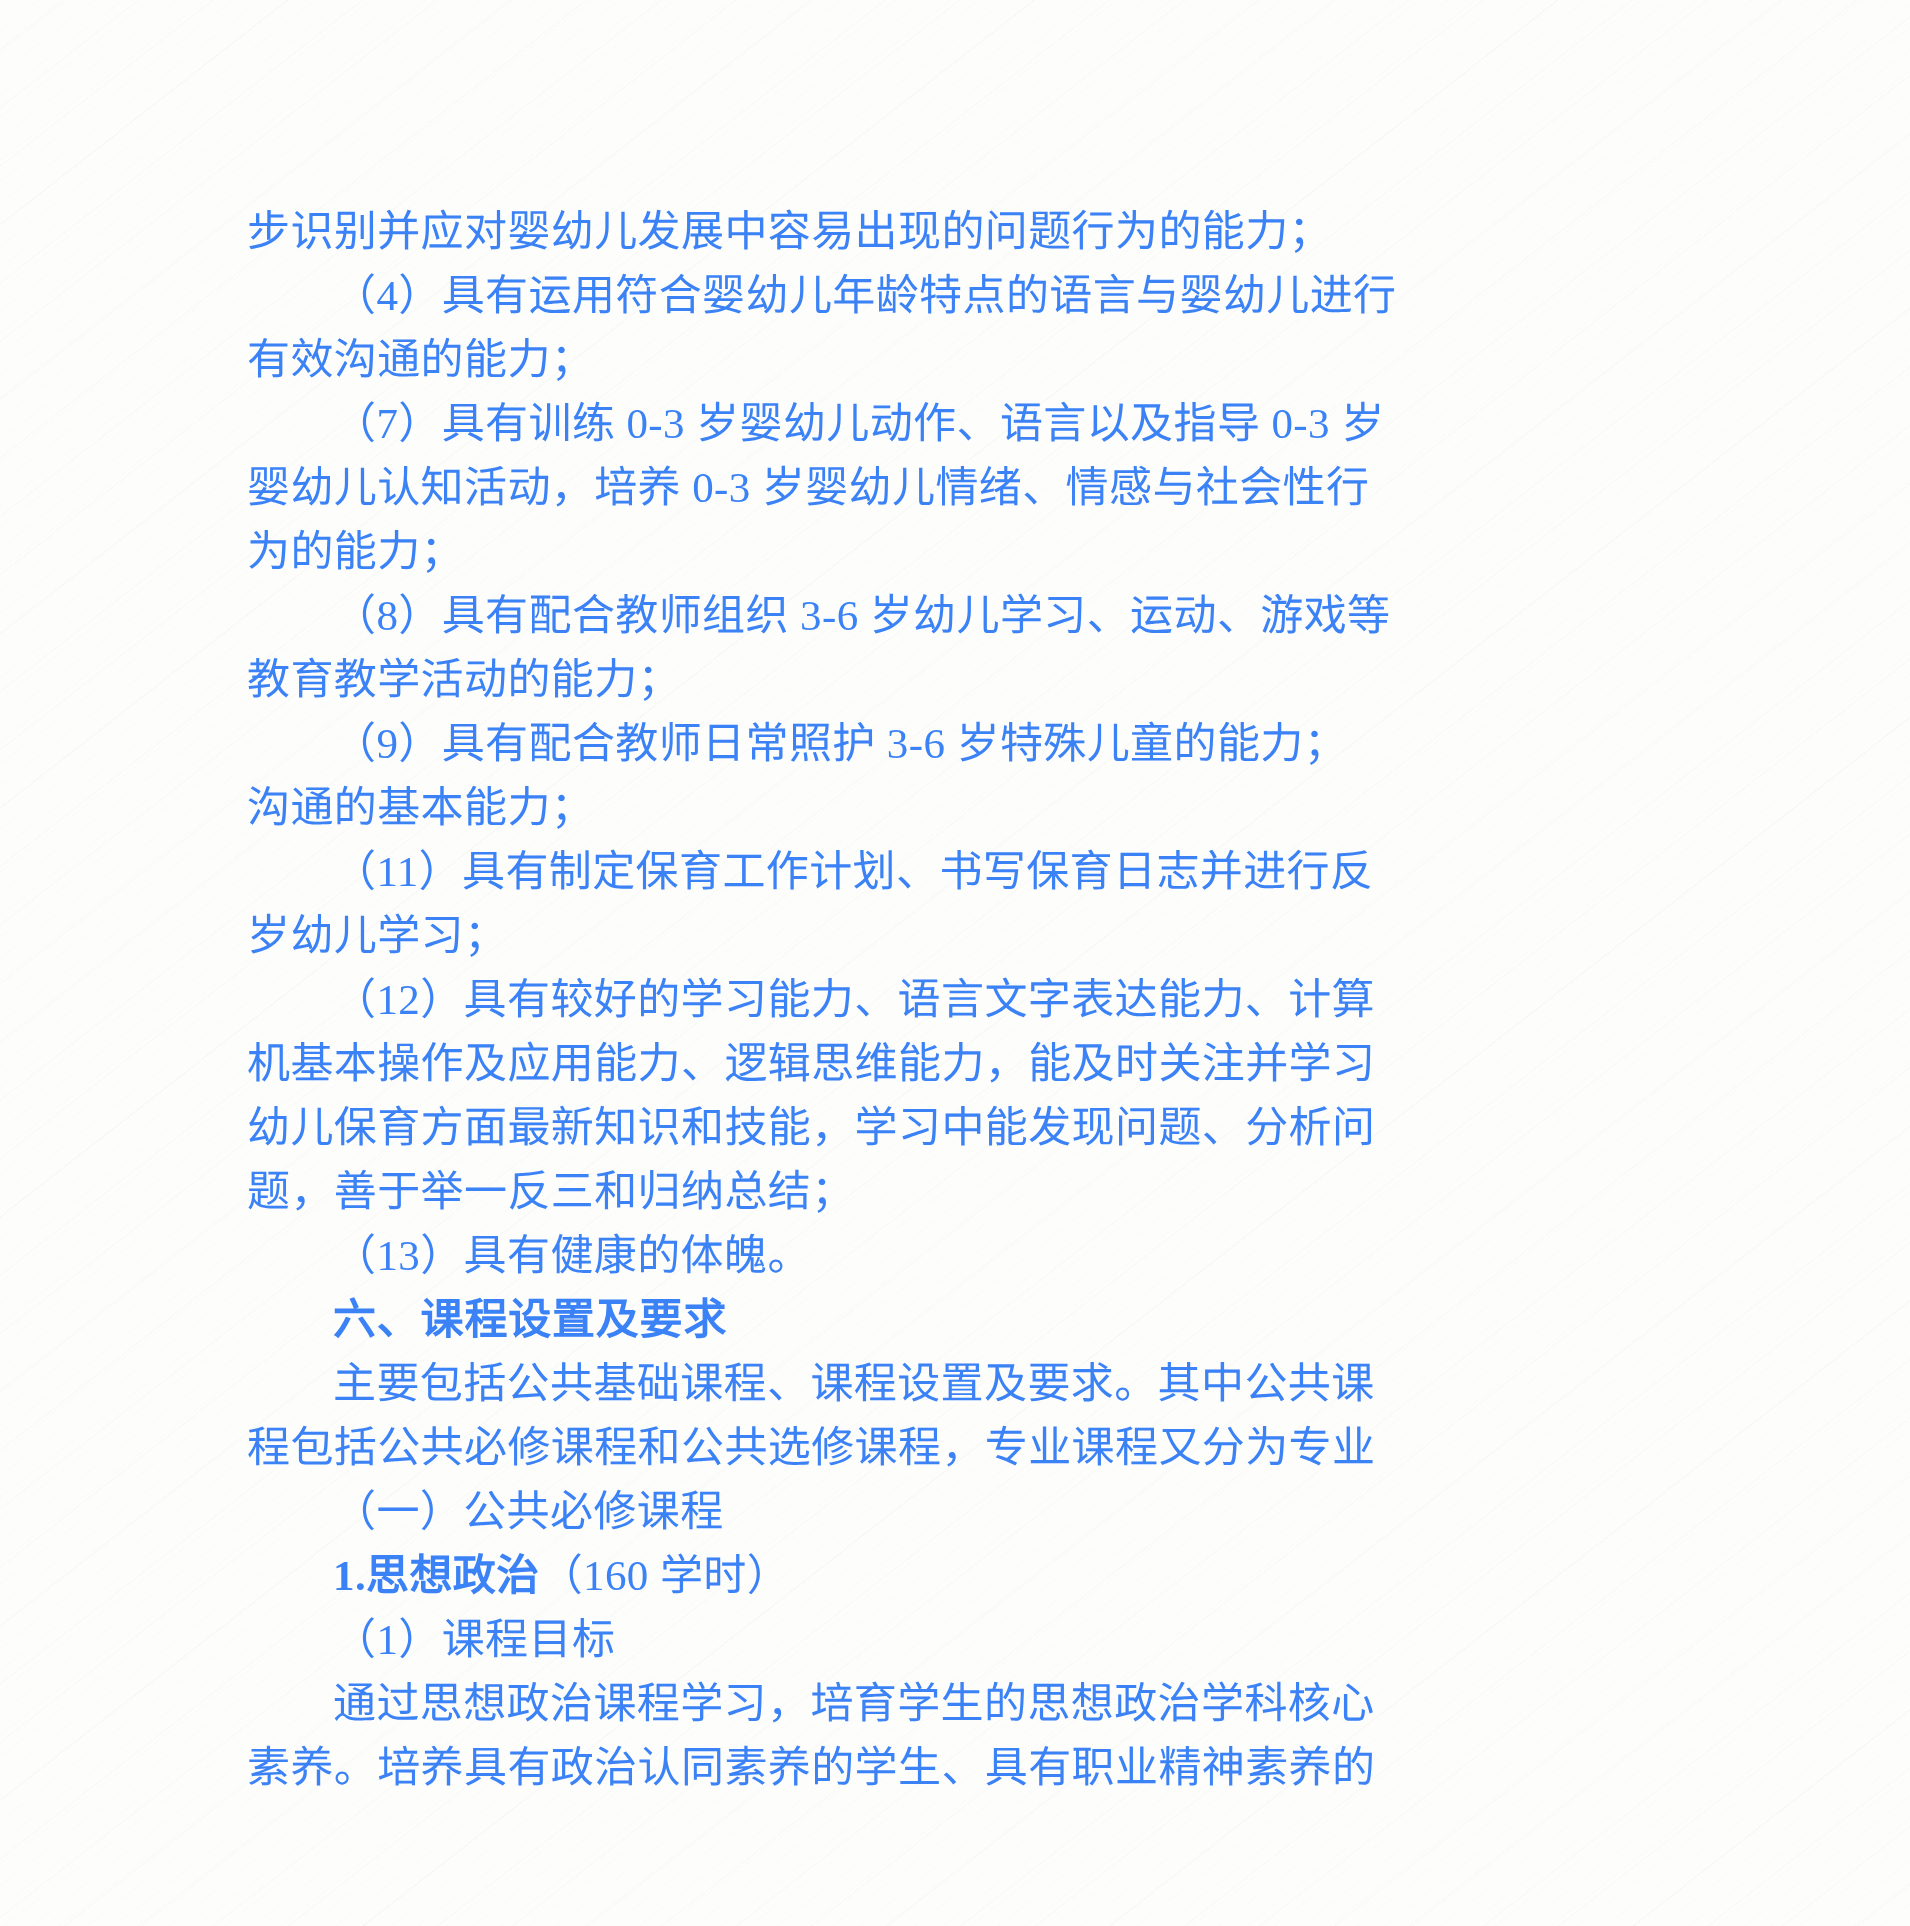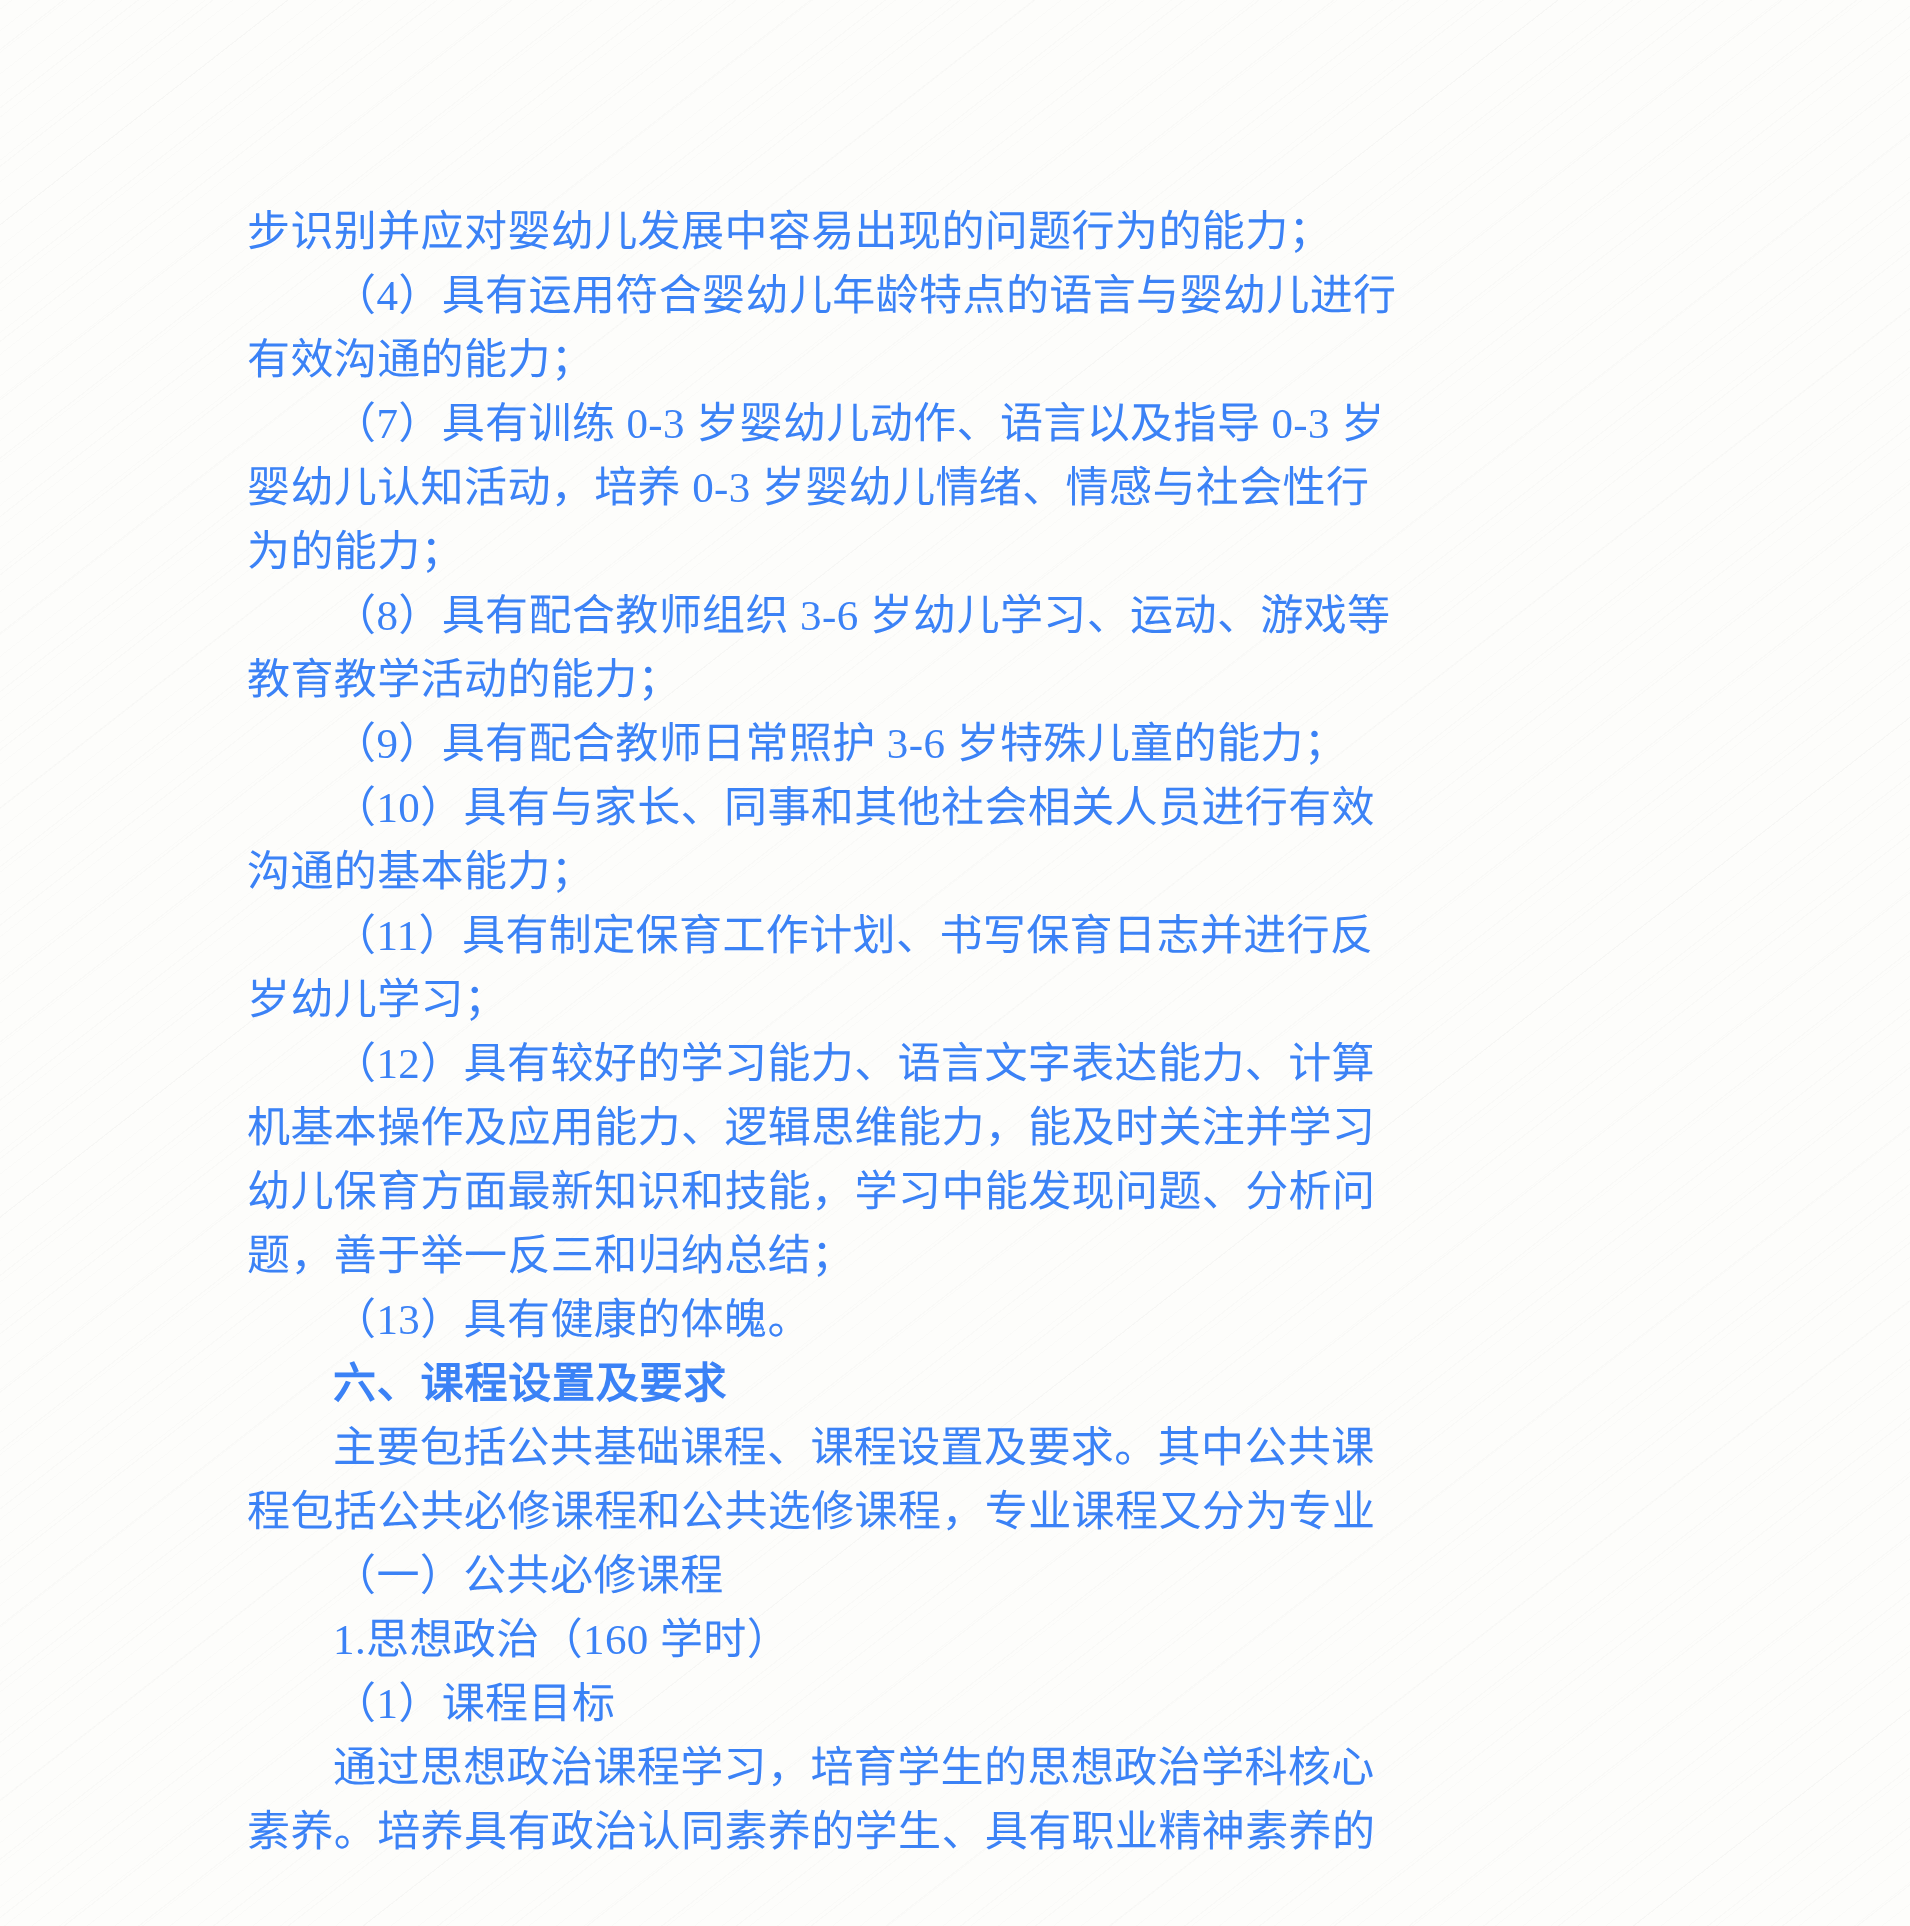--- a/index.html
+++ b/index.html
@@ -63,39 +63,38 @@
   }
   p.heading {
     font-weight: bold;
     text-indent: 86px;
     letter-spacing: 0.8px;
   }
   p.subheading-bold {
     text-indent: 86px;
   }
   p.subheading-bold .b {
-    font-weight: normal;
+    font-weight: bold;
   }
 </style>
 </head>
 <body>
 
 <div class="page">
   <div class="content">
 
     <p class="line">步识别并应对婴幼儿发展中容易出现的问题行为的能力；</p>
     <p class="line indent">（4）具有运用符合婴幼儿年龄特点的语言与婴幼儿进行</p>
     <p class="line">有效沟通的能力；</p>
     <p class="line indent">（7）具有训练 0-3 岁婴幼儿动作、语言以及指导 0-3 岁</p>
     <p class="line">婴幼儿认知活动，培养 0-3 岁婴幼儿情绪、情感与社会性行</p>
     <p class="line">为的能力；</p>
     <p class="line indent">（8）具有配合教师组织 3-6 岁幼儿学习、运动、游戏等</p>
     <p class="line">教育教学活动的能力；</p>
     <p class="line indent">（9）具有配合教师日常照护 3-6 岁特殊儿童的能力；</p>
-    <p class="line indent">（10）具有与家长、同事和其他社会相关人员进行有效</p>
     <p class="line">沟通的基本能力；</p>
     <p class="line indent">（11）具有制定保育工作计划、书写保育日志并进行反</p>
     <p class="line">岁幼儿学习；</p>
     <p class="line indent">（12）具有较好的学习能力、语言文字表达能力、计算</p>
     <p class="line">机基本操作及应用能力、逻辑思维能力，能及时关注并学习</p>
     <p class="line">幼儿保育方面最新知识和技能，学习中能发现问题、分析问</p>
     <p class="line">题，善于举一反三和归纳总结；</p>
     <p class="line indent">（13）具有健康的体魄。</p>
 
     <p class="line heading">六、课程设置及要求</p>

